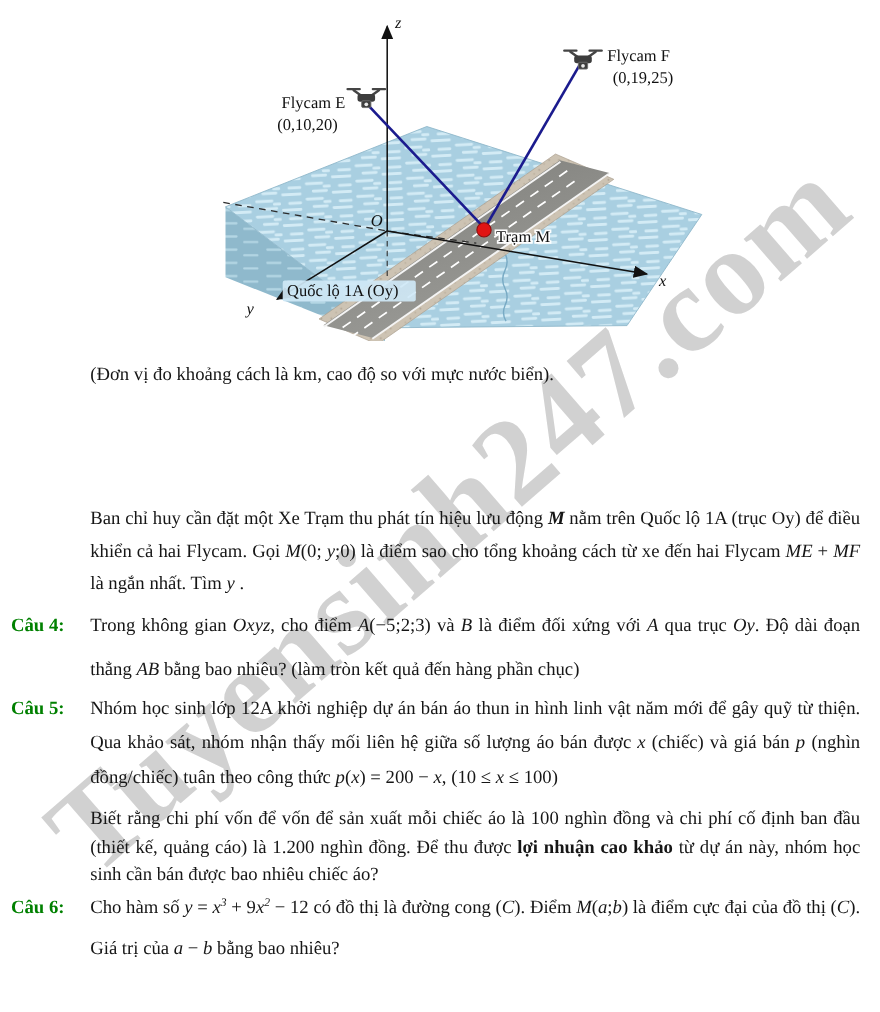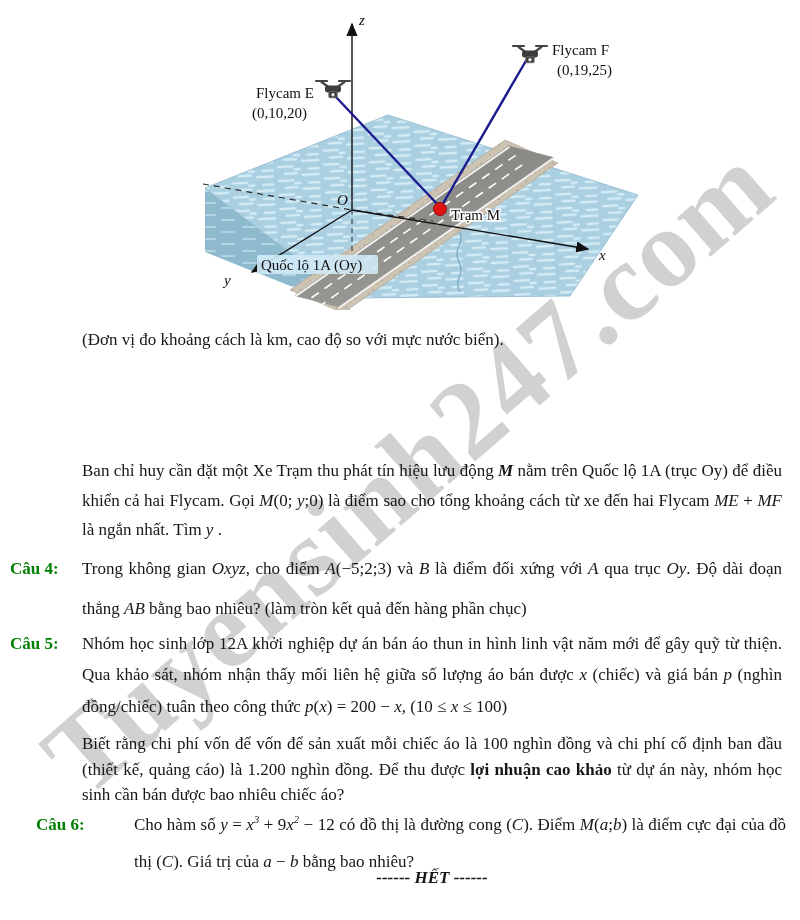--- a/index.html
+++ b/index.html
@@ -20,21 +20,21 @@
   .para{position:absolute;left:82px;width:700px;text-align:justify;}
   .p1{top:326px;line-height:1.6;text-align:left;}
   .p2{top:371px;line-height:1.7;}
   .p3{top:456px;line-height:1.74;}
   .q{position:absolute;left:10px;width:776px;display:flex;align-items:flex-start;}
   .qlabel{flex:none;width:72px;font-weight:bold;}
   .qtext{width:700px;text-align:justify;}
   .q4{top:549px;} .q4 .qtext,.q4 .qlabel{line-height:2.35;}
   .q5{top:628px;} .q5 .qtext,.q5 .qlabel{line-height:1.85;}
   .q5 .sub{margin-top:9px;line-height:1.5;}
-  .q6{top:806px;} .q6 .qtext,.q6 .qlabel{line-height:2.2;margin-left:26px;}
+  .q6{top:806px;} .q6 .qtext,.q6 .qlabel{line-height:2.2;}
   .footer{position:absolute;left:82px;top:868px;width:700px;text-align:center;
           font-weight:bold;font-style:italic;}
   .b{font-weight:bold;} .i{font-style:italic;}
   sup{font-size:.62em;line-height:0;}
   
   .fig-wrap text{font-family:"Liberation Serif", serif;font-size:15px;fill:#111;}
   .fig-wrap text.it{font-style:italic;}
   .fig-wrap text.halo{paint-order:stroke;stroke:#ffffff;stroke-width:3px;}
 </style>
 </head>
@@ -137,15 +137,14 @@
         <div><span>Nhóm học sinh lớp 12A khởi nghiệp dự án bán áo thun in hình linh vật năm mới để gây quỹ từ thiện. Qua khảo sát, nhóm nhận thấy mối liên hệ giữa số lượng áo bán được </span><span class="i">x</span><span> (chiếc) và giá bán </span><span class="i">p</span><span> (nghìn đồng/chiếc) tuân theo công thức </span><span class="i">p</span><span>(</span><span class="i">x</span><span>) = 200 − </span><span class="i">x</span><span>, (10 ≤ </span><span class="i">x</span><span> ≤ 100)</span></div>
         <div class="sub"><span>Biết rằng chi phí vốn để vốn để sản xuất mỗi chiếc áo là 100 nghìn đồng và chi phí cố định ban đầu (thiết kế, quảng cáo) là 1.200 nghìn đồng. Để thu được </span><span class="b">lợi nhuận cao khảo</span><span> từ dự án này, nhóm học sinh cần bán được bao nhiêu chiếc áo?</span></div>
       </div>
     </div>
 
     <div class="q q6">
       <div class="qlabel" style="color: rgb(0, 128, 0);">Câu 6:</div>
       <div class="qtext"><span>Cho hàm số </span><span class="i">y</span><span> = </span><span class="i">x</span><sup class="i">3</sup><span> + 9</span><span class="i">x</span><sup class="i">2</sup><span> − 12 có đồ thị là đường cong (</span><span class="i">C</span><span>). Điểm </span><span class="i">M</span><span>(</span><span class="i">a</span><span>;</span><span class="i">b</span><span>) là điểm cực đại của đồ thị (</span><span class="i">C</span><span>). Giá trị của </span><span class="i">a</span><span> − </span><span class="i">b</span><span> bằng bao nhiêu?</span></div>
     </div>
 
-    <div class="footer">------ HẾT ------</div>
   </div>
 </div>
 
 </body></html>

